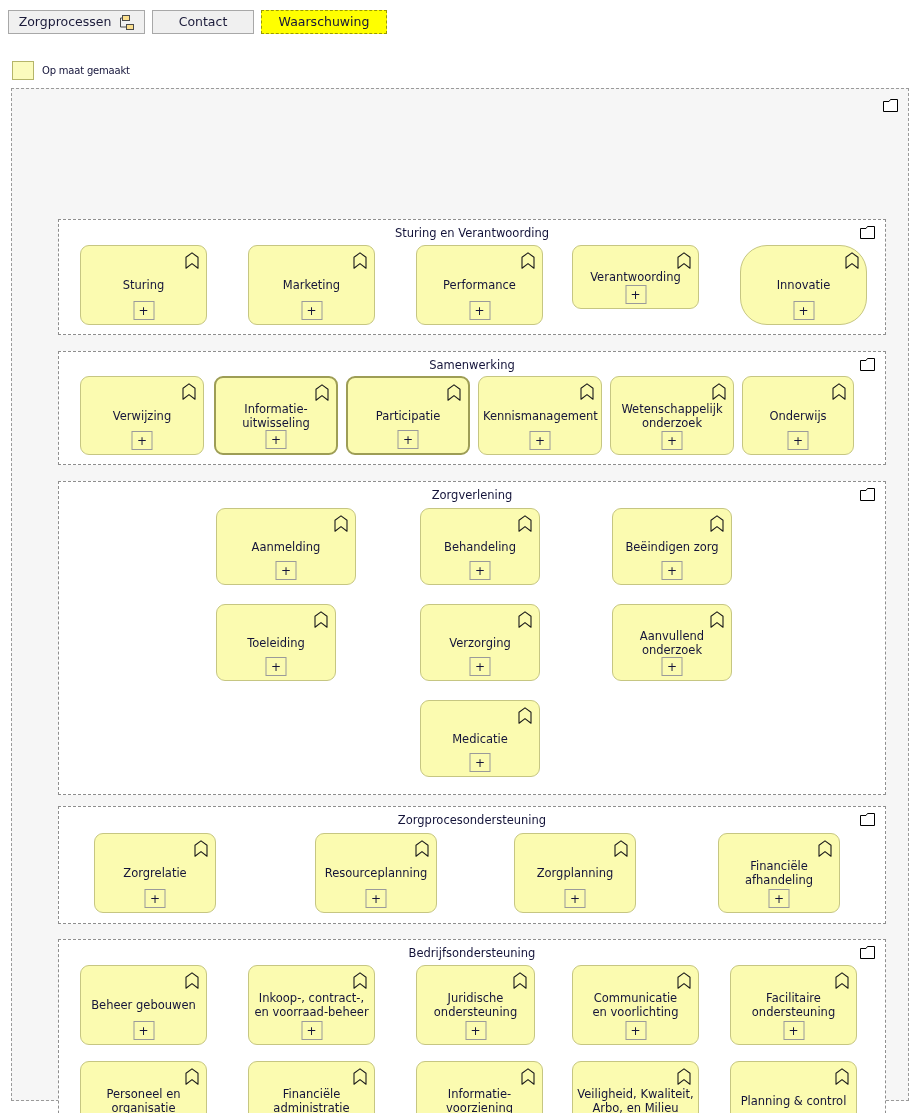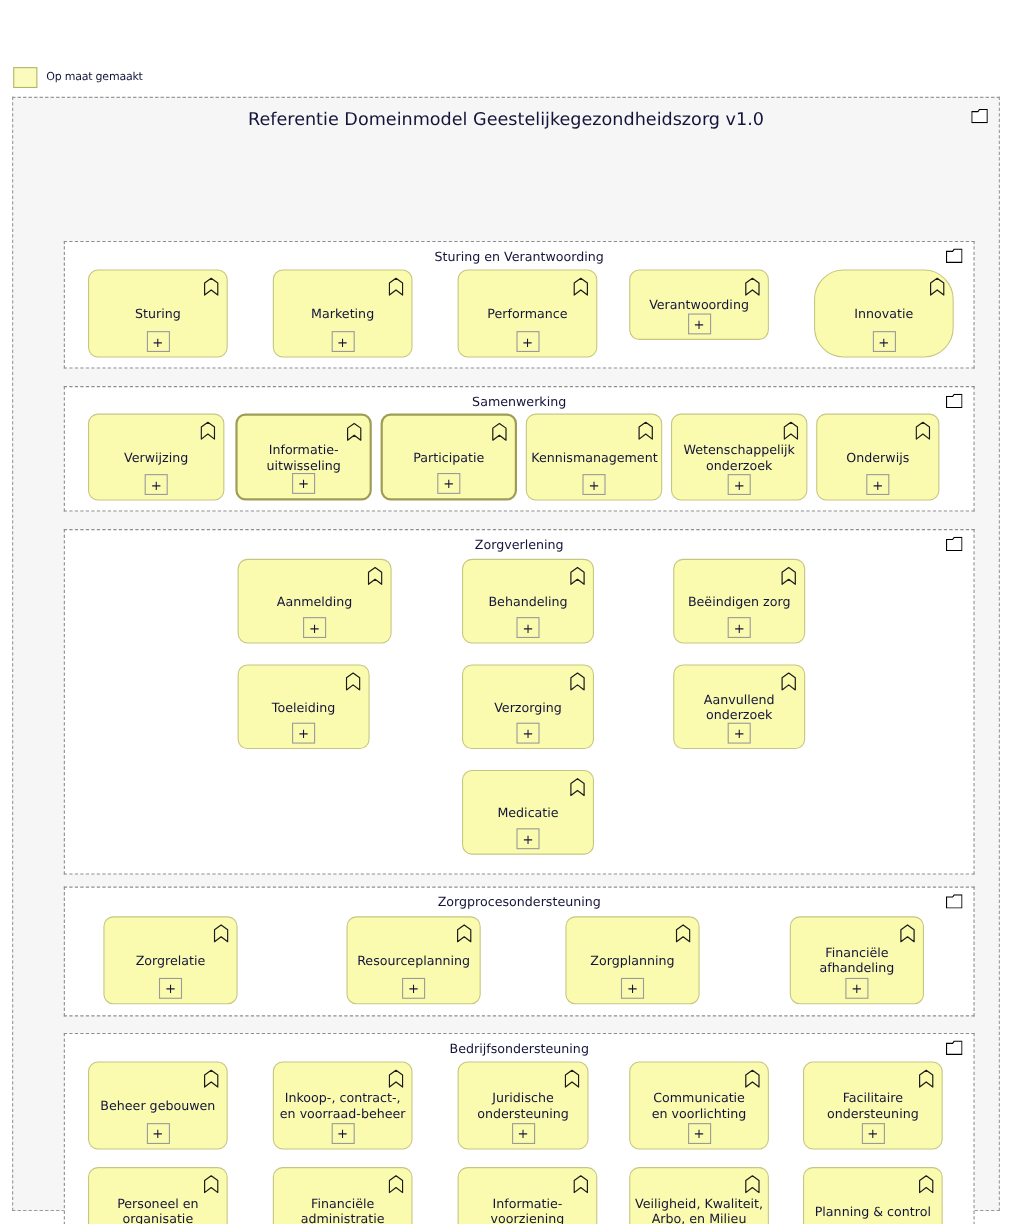--- a/index.html
+++ b/index.html
@@ -151,28 +151,44 @@
     justify-content: center;
     line-height: 1;
     cursor: pointer;
   }
 </style>
 </head>
 <body>
 
 <div id="page">
 
+  <div id="toolbar">
+      <div class="tbtn" style="left: 8px; width: 137px;">
+        <span class="tbtn-label">Zorgprocessen</span>
+        <span class="hier-icon"><svg viewBox="0 0 16 15" width="16" height="15">
+            <rect x="4.5" y="0.5" width="7" height="5" fill="#fbdf8e" stroke="#4a4a4a"></rect>
+            <rect x="8.5" y="9.5" width="7" height="5" fill="#fbdf8e" stroke="#4a4a4a"></rect>
+            <path d="M2.5 3 V12 H8.5" fill="none" stroke="#4a4a4a"></path>
+            <path d="M4.5 3 H2.5" fill="none" stroke="#4a4a4a"></path>
+          </svg></span>
+      </div>
+      <div class="tbtn" style="left: 152px; width: 102px;">
+        <span class="tbtn-label">Contact</span>
+      </div>
+      <div class="tbtn warn" style="left: 261px; width: 126px;">
+        <span class="tbtn-label">Waarschuwing</span>
+      </div>
+    </div>
 
   <div id="legend">
     <div id="legend-swatch"></div>
     <div id="legend-label">Op maat gemaakt</div>
   </div>
 
   <div id="outer">
-    <div id="outer-title">Referentie Domeinmodel Geestelijkegezondheidszorg v1.0</div>
     <div class="fold-icon" style="right:10px; top:10px;">
       <svg viewBox="0 0 15 13" width="15" height="13">
         <path d="M0.5 2.5 H6 L7.5 0.5 H14.5 V12.5 H0.5 Z" fill="#ffffff" stroke="#000000" stroke-width="1"></path>
       </svg>
     </div>
     <div id="groups-host">
         <div class="group" style="left: 46px; top: 130px; width: 828px; height: 116px;">
           <div class="group-title">Sturing en Verantwoording</div>
           <div class="fold-icon" style="right: 10px; top: 6px;">
             <svg viewBox="0 0 15 13" width="15" height="13">

